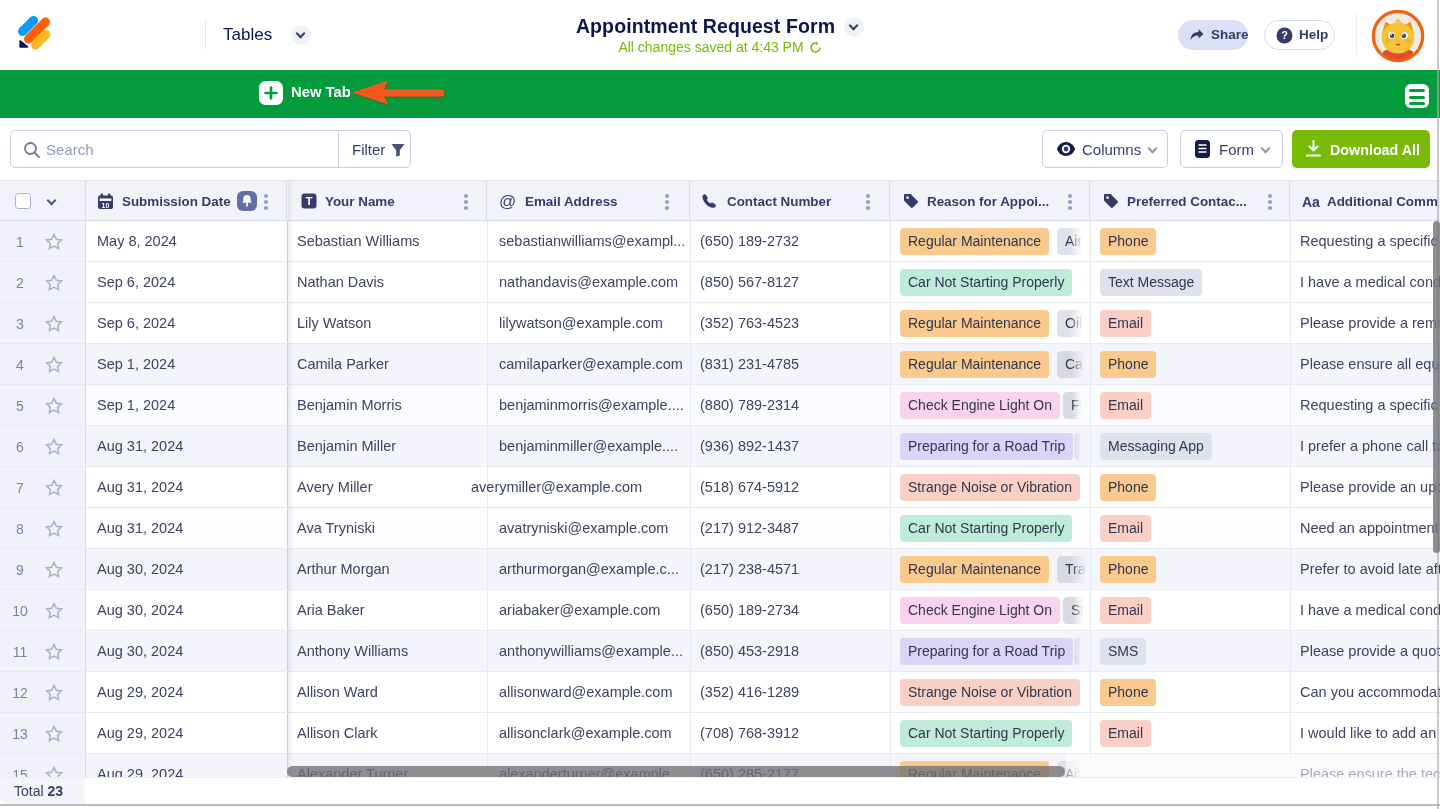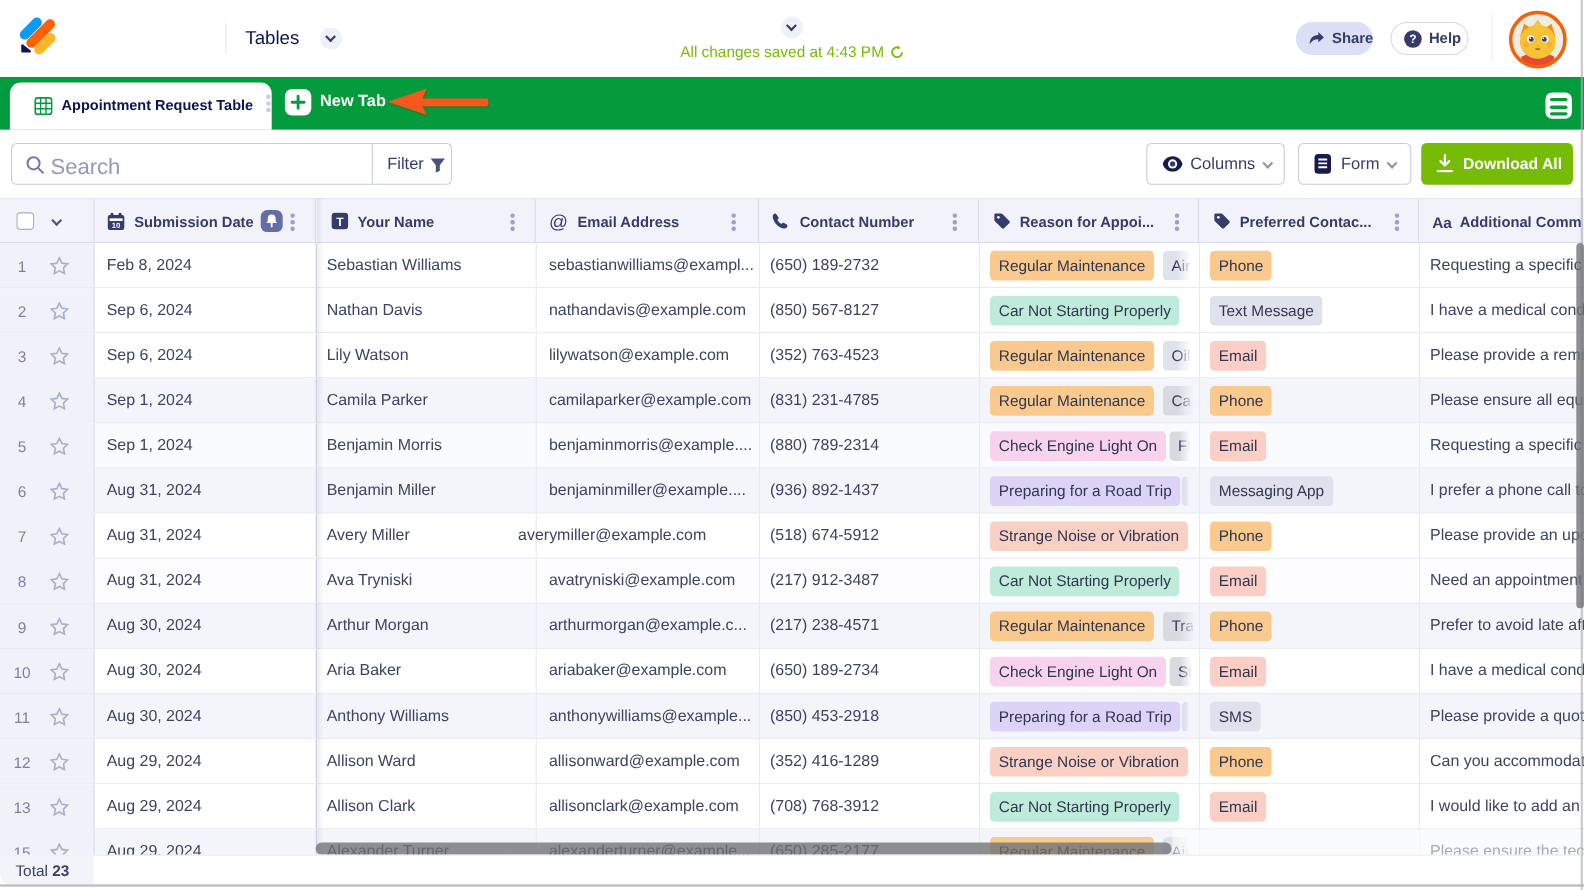--- a/index.html
+++ b/index.html
@@ -43,21 +43,21 @@
   #hamb { position:absolute; left:1405px; top:14px; width:24px; height:24px; background:#fff;
       border-radius:6px; }
   #hamb i { display:block; height:3px; background:#049b3d; border-radius:1.5px; margin:3.5px 4px 0 4px;}
   #hamb i:first-child { margin-top:5px; }
   
   #toolbar { position:absolute; left:0; top:118px; width:1440px; height:62px; background:#fff; }
   .tbtn { position:absolute; height:38px; background:#fff; border:1px solid #c8cce1;
       border-radius:5px; }
   #searchwrap { position:absolute; left:10px; top:12px; width:401px; height:38px;
       border:1px solid #c8cce1; border-radius:5px; background:#fff; }
-  #searchlbl { position:absolute; left:35px; top:10px; font-size:20px; color:#9298bd; }
+  #searchlbl { position:absolute; left:35px; top:10px; font-size:15px; color:#9298bd; }
   #filtersep { position:absolute; left:327px; top:0; width:1px; height:36px; background:#c8cce1; }
   #filterlbl { position:absolute; left:341px; top:10px; font-size:15px; color:#343c6a; }
   
   #tablewrap { position:absolute; left:0; top:180px; width:1440px; height:598px; overflow:hidden; }
   #thead { position:absolute; left:0; top:0; width:1440px; height:41px; background:#f2f3fa;
       border-top:1px solid #e4e6f1; border-bottom:1px solid #d8dbe9; }
   .hcol { position:absolute; top:0; height:40px; border-right:1px solid #d8dbe9; }
   .hlabel { position:absolute; top:13px; font-size:13.4px; font-weight:bold; color:#343c6a; white-space:nowrap; }
   .row { position:absolute; left:0; width:1440px; height:41px; border-bottom:1px solid #e7e9f3; }
   .gutter { position:absolute; left:0; top:0; width:86px; height:40px; background:#f1f2f9;
@@ -90,20 +90,21 @@
       <path d="M22.5 31.5 L33.5 20.5" stroke="#0a9aff" stroke-width="9" stroke-linecap="round"></path>
       <path d="M28.5 39 L45.5 22" stroke="#ff6100" stroke-width="9" stroke-linecap="round"></path>
       <path d="M35.5 45 L46 34.5" stroke="#ffb629" stroke-width="9" stroke-linecap="round"></path>
       <path d="M20.3 41.2 L20.3 46.7 L27.2 46.7 Z" fill="#0a1551" stroke="#0a1551" stroke-width="2" stroke-linejoin="round"></path>
     </svg>
 <div id="hsep1"></div>
 <div id="tables-lbl">Tables</div>
 <div class="chevcircle" style="left:291px;top:25px"></div>
 <div class="chev" style="left:297px;top:30px"></div>
 <div id="titlerow">
+      <span class="t">Appointment Request Form</span>
       <span class="cc">
         <i></i>
       </span>
     </div>
 <div id="saved">
       <span>All changes saved at 4:43 PM</span>
       <svg width="13" height="13" viewBox="0 0 13 13" fill="none">
         <path d="M11 6.5 A4.5 4.5 0 1 1 8.6 2.5" stroke="#78bb07" stroke-width="1.6" fill="none"></path>
         <path d="M7.6 0.6 L9.4 2.9 6.8 4.0 Z" fill="#78bb07"></path>
       </svg>
@@ -141,32 +142,20 @@
         <circle cx="32.1" cy="25.7" r="0.7" fill="#fff"></circle>
         <path d="M26 31.8 L28 31.8 L27 33.4 Z" fill="#a8c53a"></path>
         <path d="M25 35 Q27 36.6 29 35" stroke="#8a5a1a" stroke-width="1.2" fill="none"></path>
         <circle cx="16.5" cy="31.5" r="2.4" fill="#f4a13e" opacity="0.65"></circle>
         <circle cx="37.5" cy="31.5" r="2.4" fill="#f4a13e" opacity="0.65"></circle>
       </g>
       <circle cx="27" cy="27" r="24.7" fill="none" stroke="#f2610c" stroke-width="3.2"></circle>
     </svg>
 </div>
 <div id="greenbar">
-<div id="tab1">
-<svg class="abs" style="left:22px;top:13px" width="17" height="17" viewBox="0 0 17 17" fill="none">
-        <rect x="1" y="1" width="15" height="15" rx="2.4" stroke="#049b3d" stroke-width="1.5" fill="#fff"></rect>
-        <path d="M1 5.9 H16 M1 10.8 H16 M5.9 1 V16 M10.8 1 V16" stroke="#049b3d" stroke-width="1.3"></path>
-      </svg>
-<div class="lbl">Appointment Request Table</div>
-<div class="vdots" style="left:233px;top:11px">
-        <i style="background:#c7cce8"></i>
-        <i style="background:#c7cce8"></i>
-        <i style="background:#c7cce8"></i>
-      </div>
-</div>
 <div id="newtabbox"></div>
 <svg class="abs" style="left:264px;top:16px" width="14" height="14" viewBox="0 0 14 14" fill="none">
       <path d="M7 1.5 V12.5 M1.5 7 H12.5" stroke="#049b3d" stroke-width="2.6" stroke-linecap="round"></path>
     </svg>
 <div id="newtab-lbl">New Tab</div>
 <svg class="abs" style="left:348px;top:8px" width="100" height="32" viewBox="0 0 100 32" fill="none">
       <g transform="translate(1.2,2)" opacity="0.45">
         <path d="M4.5 14.5 L40 2.5 L36 11.5 L94 11.5 Q96 11.5 96 13.5 L96 15.5 Q96 18.5 94 18.5 L36 18.5 L40 26.5 Z" fill="#7c4a0e"></path>
       </g>
       <path d="M4.5 14.5 L40 2.5 L36 11.5 L94 11.5 Q96 11.5 96 13.5 L96 15.5 Q96 18.5 94 18.5 L36 18.5 L40 26.5 Z" fill="#f4581d"></path>
@@ -297,21 +286,21 @@
 <div class="rnum">1</div>
 <svg class="abs" style="left:45px;top:12px" width="18" height="17" viewBox="0 0 18 17" fill="none">
         <path d="M9 1.5 L11.3 6.2 16.4 6.9 12.7 10.5 13.6 15.6 9 13.2 4.4 15.6 5.3 10.5 1.6 6.9 6.7 6.2 Z" stroke="#aab0cc" stroke-width="1.5" stroke-linejoin="miter" fill="#ffffff00"></path>
       </svg>
 <div class="cellsep" style="left:287px;background:#c9cde2"></div>
 <div class="cellsep" style="left:487px"></div>
 <div class="cellsep" style="left:690px"></div>
 <div class="cellsep" style="left:890px"></div>
 <div class="cellsep" style="left:1090px"></div>
 <div class="cellsep" style="left:1290px"></div>
-<div class="ctext" style="left:97px">Feb 8, 2024</div>
+<div class="ctext" style="left:97px">May 8, 2024</div>
 <div class="ctext" style="left:297px">Sebastian Williams</div>
 <div class="ctext" style="left:499px">sebastianwilliams@exampl...</div>
 <div class="ctext" style="left:700px">(650) 189-2732</div>
 <div class="chip" style="left:900px;background:#fac98d">Regular Maintenance</div>
 <div class="chip chipfade" style="left:1057px;width:28px;background:#dfe2ec">Air Conditioning</div>
 <div class="chip" style="left:1100px;background:#fac98d">Phone</div>
 <div class="ctext" style="left:1300px">Requesting a specific technician for this visit</div>
 </div>
 <div class="row" style="top:82px;background:#ffffff">
 <div class="gutter"></div>

